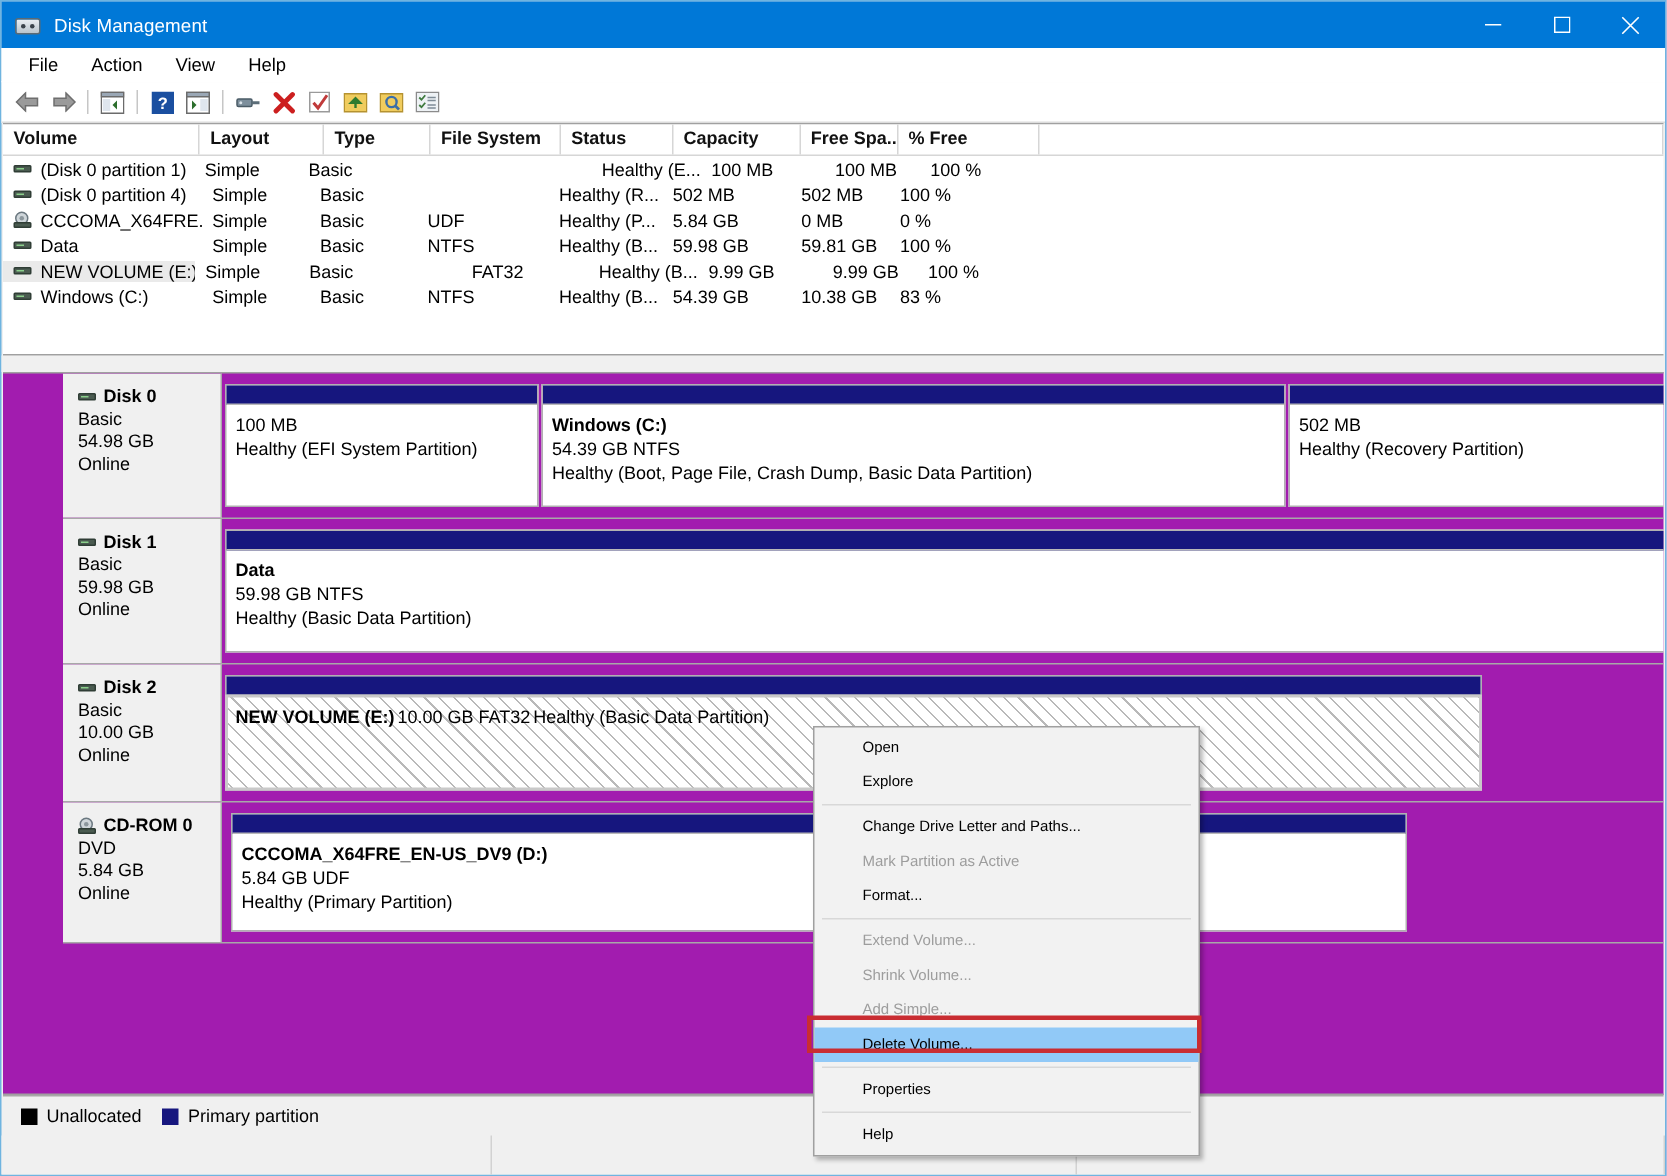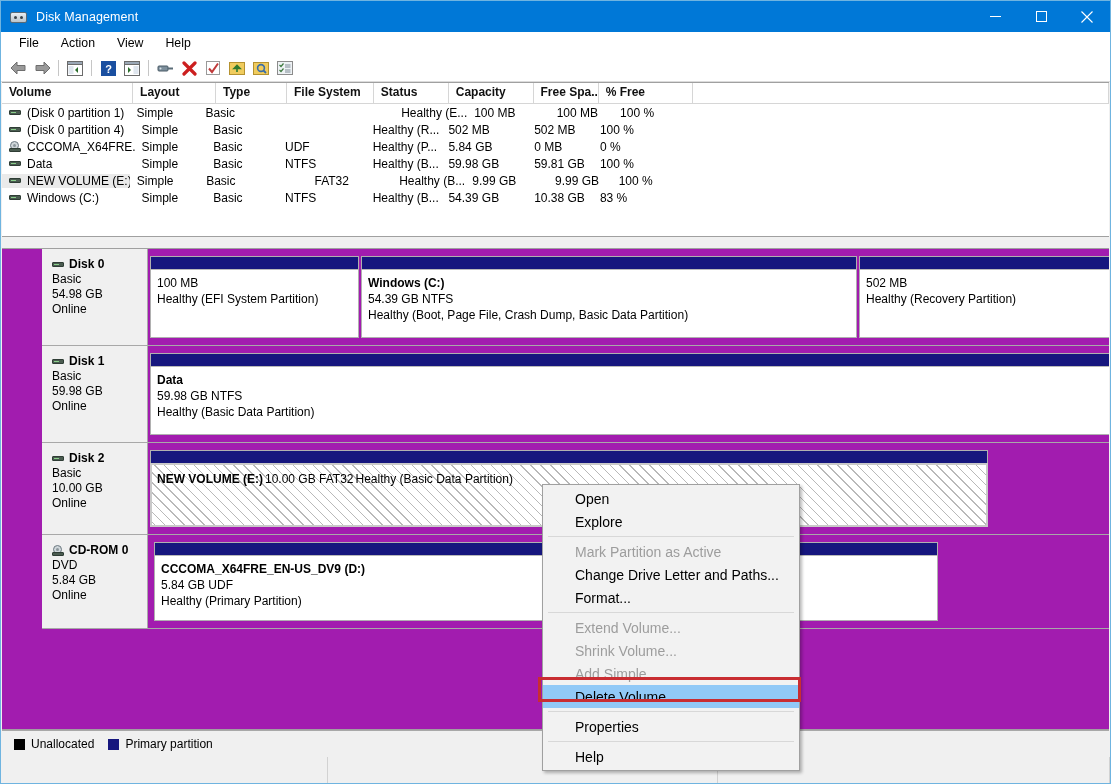--- a/index.html
+++ b/index.html
@@ -142,21 +142,21 @@
   .statusbar{flex:0 0 auto;height:26px;background:#f0f0f0;display:flex;}
   .sbcell{border-right:1px solid #d2d2d2;height:100%;box-sizing:border-box;}
   
   .ctxmenu{
     position:absolute;left:541px;top:483px;width:256px;background:#f2f2f2;
     border:1px solid #a0a0a0;box-shadow:2px 2px 3px rgba(0,0,0,.28);
     padding:2px 0;z-index:40;
   }
   .ctxitem{
     height:23px;display:flex;align-items:center;padding-left:32px;
-    font-size:14px;color:#000;box-sizing:border-box;
+    font-size:10px;color:#000;box-sizing:border-box;
   }
   .ctxitem.disabled{color:#9d9d9d;}
   .ctxitem.highlight{background:#91c9f7;}
   .ctxsep{height:1px;background:#d8d8d8;margin:3px 5px 3px 5px;}
   .redbox{
     position:absolute;left:537px;top:676px;width:263px;height:25px;
     border:3px solid #c92d32;box-sizing:border-box;z-index:50;pointer-events:none;
   }
 </style>
 </head>
@@ -521,22 +521,22 @@
   <div class="statusbar">
     <div class="sbcell" style="width:327px"></div>
     <div class="sbcell" style="width:390px"></div>
     <div class="sbcell" style="flex:1"></div>
   </div>
 
   <div class="ctxmenu" id="ctxMenu">
       <div class="ctxitem">Open</div>
       <div class="ctxitem">Explore</div>
       <div class="ctxsep"></div>
+      <div class="ctxitem">Change Drive Letter and Paths...</div>
       <div class="ctxitem disabled">Mark Partition as Active</div>
-      <div class="ctxitem">Change Drive Letter and Paths...</div>
       <div class="ctxitem">Format...</div>
       <div class="ctxsep"></div>
       <div class="ctxitem disabled">Extend Volume...</div>
       <div class="ctxitem disabled">Shrink Volume...</div>
       <div class="ctxitem disabled">Add Simple...</div>
       <div class="ctxitem highlight">Delete Volume...</div>
       <div class="ctxsep"></div>
       <div class="ctxitem">Properties</div>
       <div class="ctxsep"></div>
       <div class="ctxitem">Help</div>

